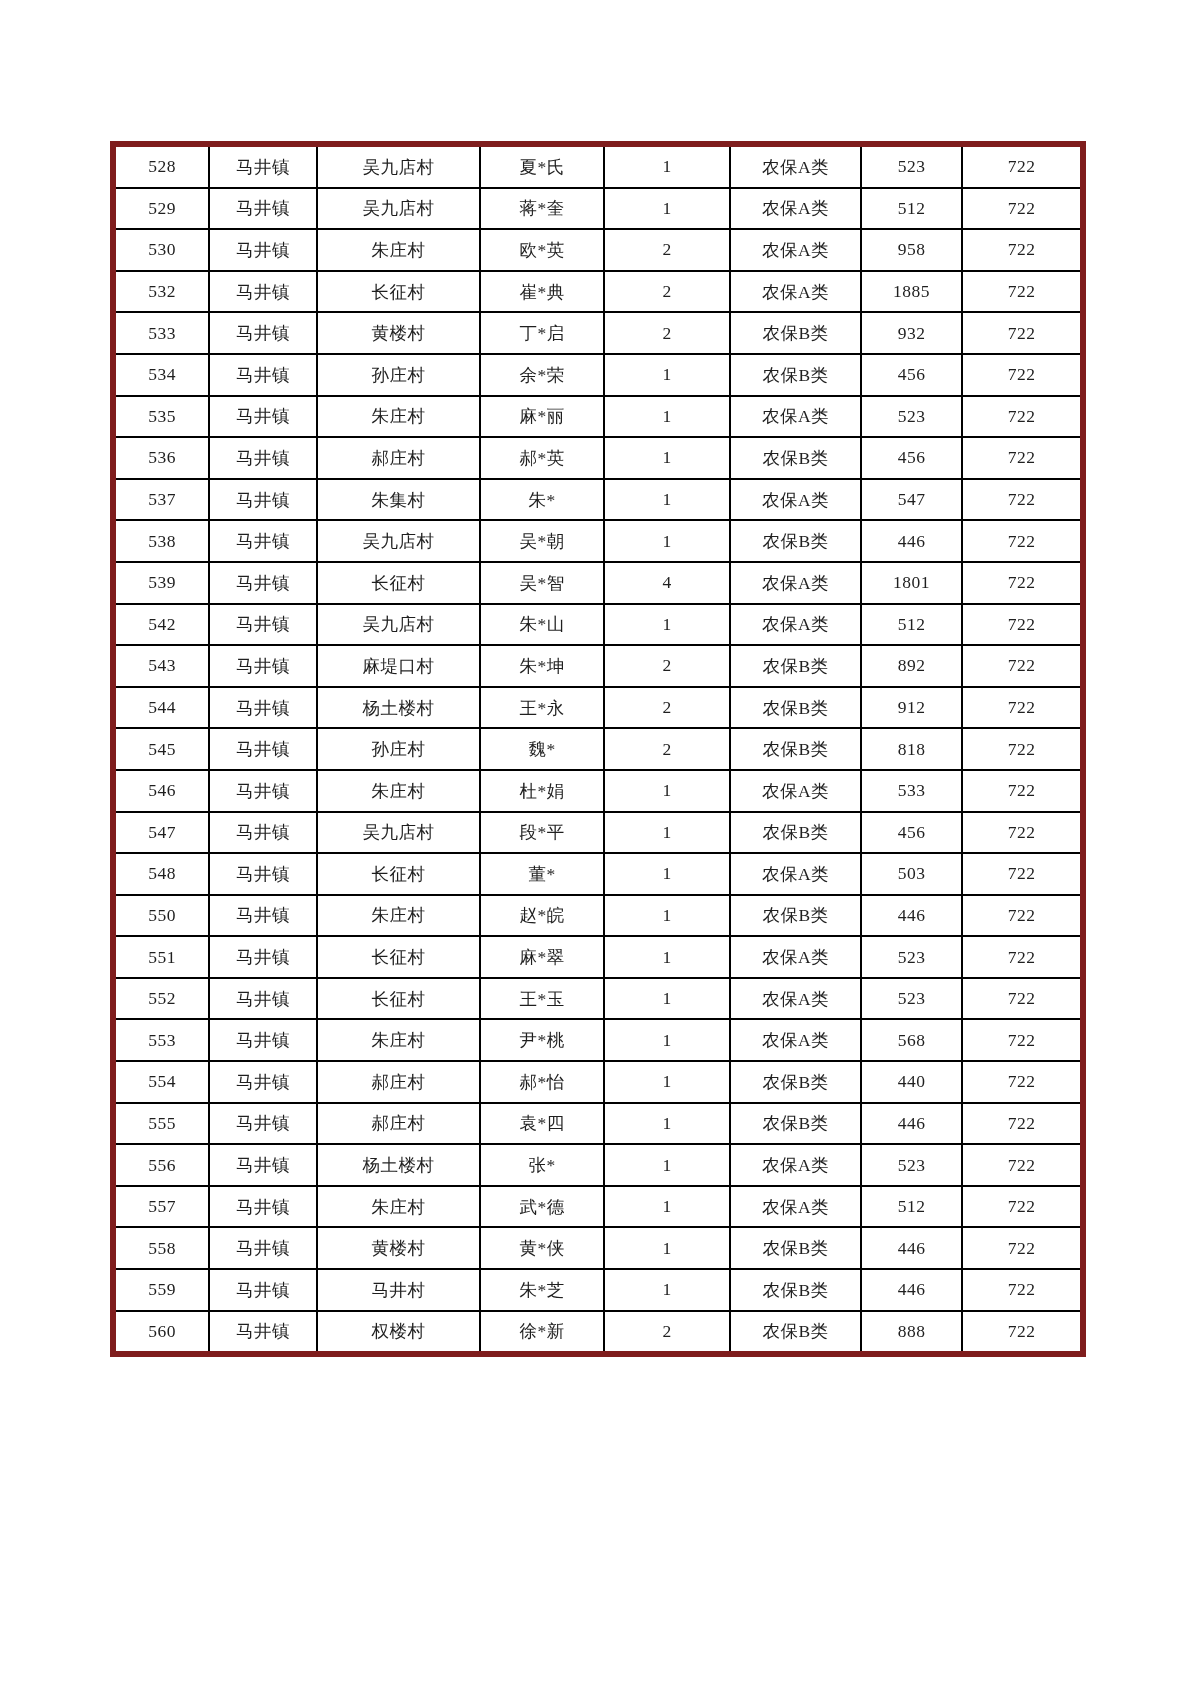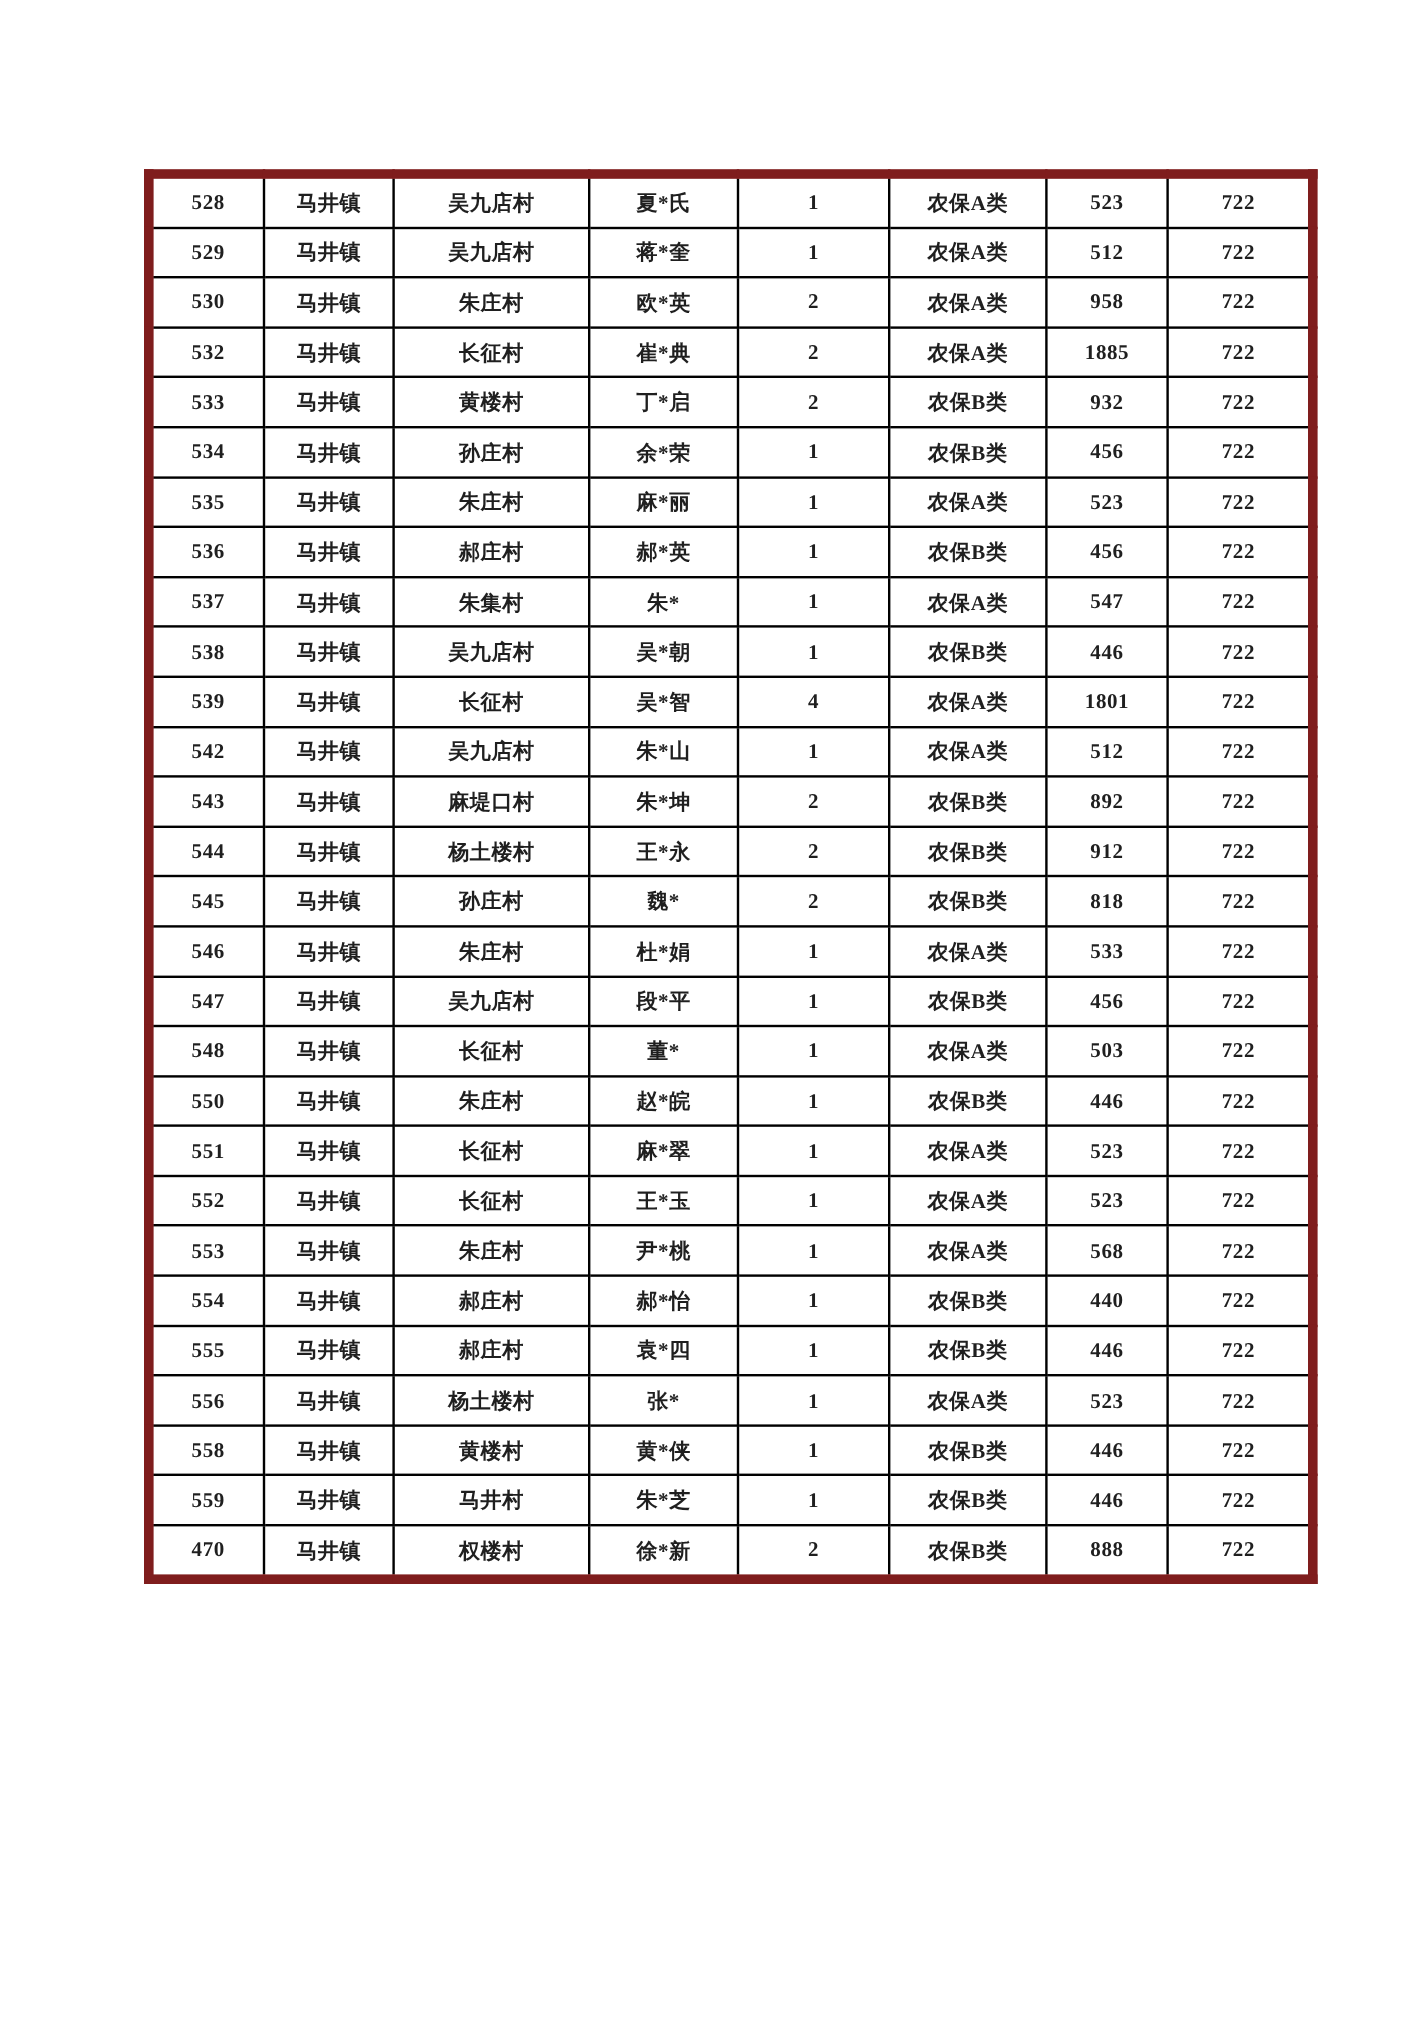--- a/index.html
+++ b/index.html
@@ -13,26 +13,25 @@
     position: relative;
     font-family: "Liberation Serif", "DejaVu Serif", serif;
   }
   .doc-page {
     position: absolute;
     inset: 0;
     background: #ffffff;
   }
   table.subsidy-table {
     position: absolute;
-    left: 120px;
+    left: 110px;
     top: 141px;
     border-collapse: collapse;
     table-layout: fixed;
-    border: 8px solid #7f1d1d;
-    font-weight: bold;
+    border: 6px solid #7f1d1d;
   }
   table.subsidy-table td {
     border: 2px solid #000000;
     text-align: center;
     vertical-align: middle;
     height: 39.6px;
     padding: 0;
     font-size: 17.5px;
     color: #1f1f1f;
     white-space: nowrap;
@@ -300,41 +299,51 @@
           <td>556</td>
           <td>马井镇</td>
           <td>杨土楼村</td>
           <td>张*</td>
           <td>1</td>
           <td>农保A类</td>
           <td>523</td>
           <td>722</td>
         </tr>
         <tr>
+          <td>557</td>
+          <td>马井镇</td>
+          <td>朱庄村</td>
+          <td>武*德</td>
+          <td>1</td>
+          <td>农保A类</td>
+          <td>512</td>
+          <td>722</td>
+        </tr>
+        <tr>
           <td>558</td>
           <td>马井镇</td>
           <td>黄楼村</td>
           <td>黄*侠</td>
           <td>1</td>
           <td>农保B类</td>
           <td>446</td>
           <td>722</td>
         </tr>
         <tr>
           <td>559</td>
           <td>马井镇</td>
           <td>马井村</td>
           <td>朱*芝</td>
           <td>1</td>
           <td>农保B类</td>
           <td>446</td>
           <td>722</td>
         </tr>
         <tr>
-          <td>470</td>
+          <td>560</td>
           <td>马井镇</td>
           <td>权楼村</td>
           <td>徐*新</td>
           <td>2</td>
           <td>农保B类</td>
           <td>888</td>
           <td>722</td>
         </tr>
       </tbody>
   </table>

